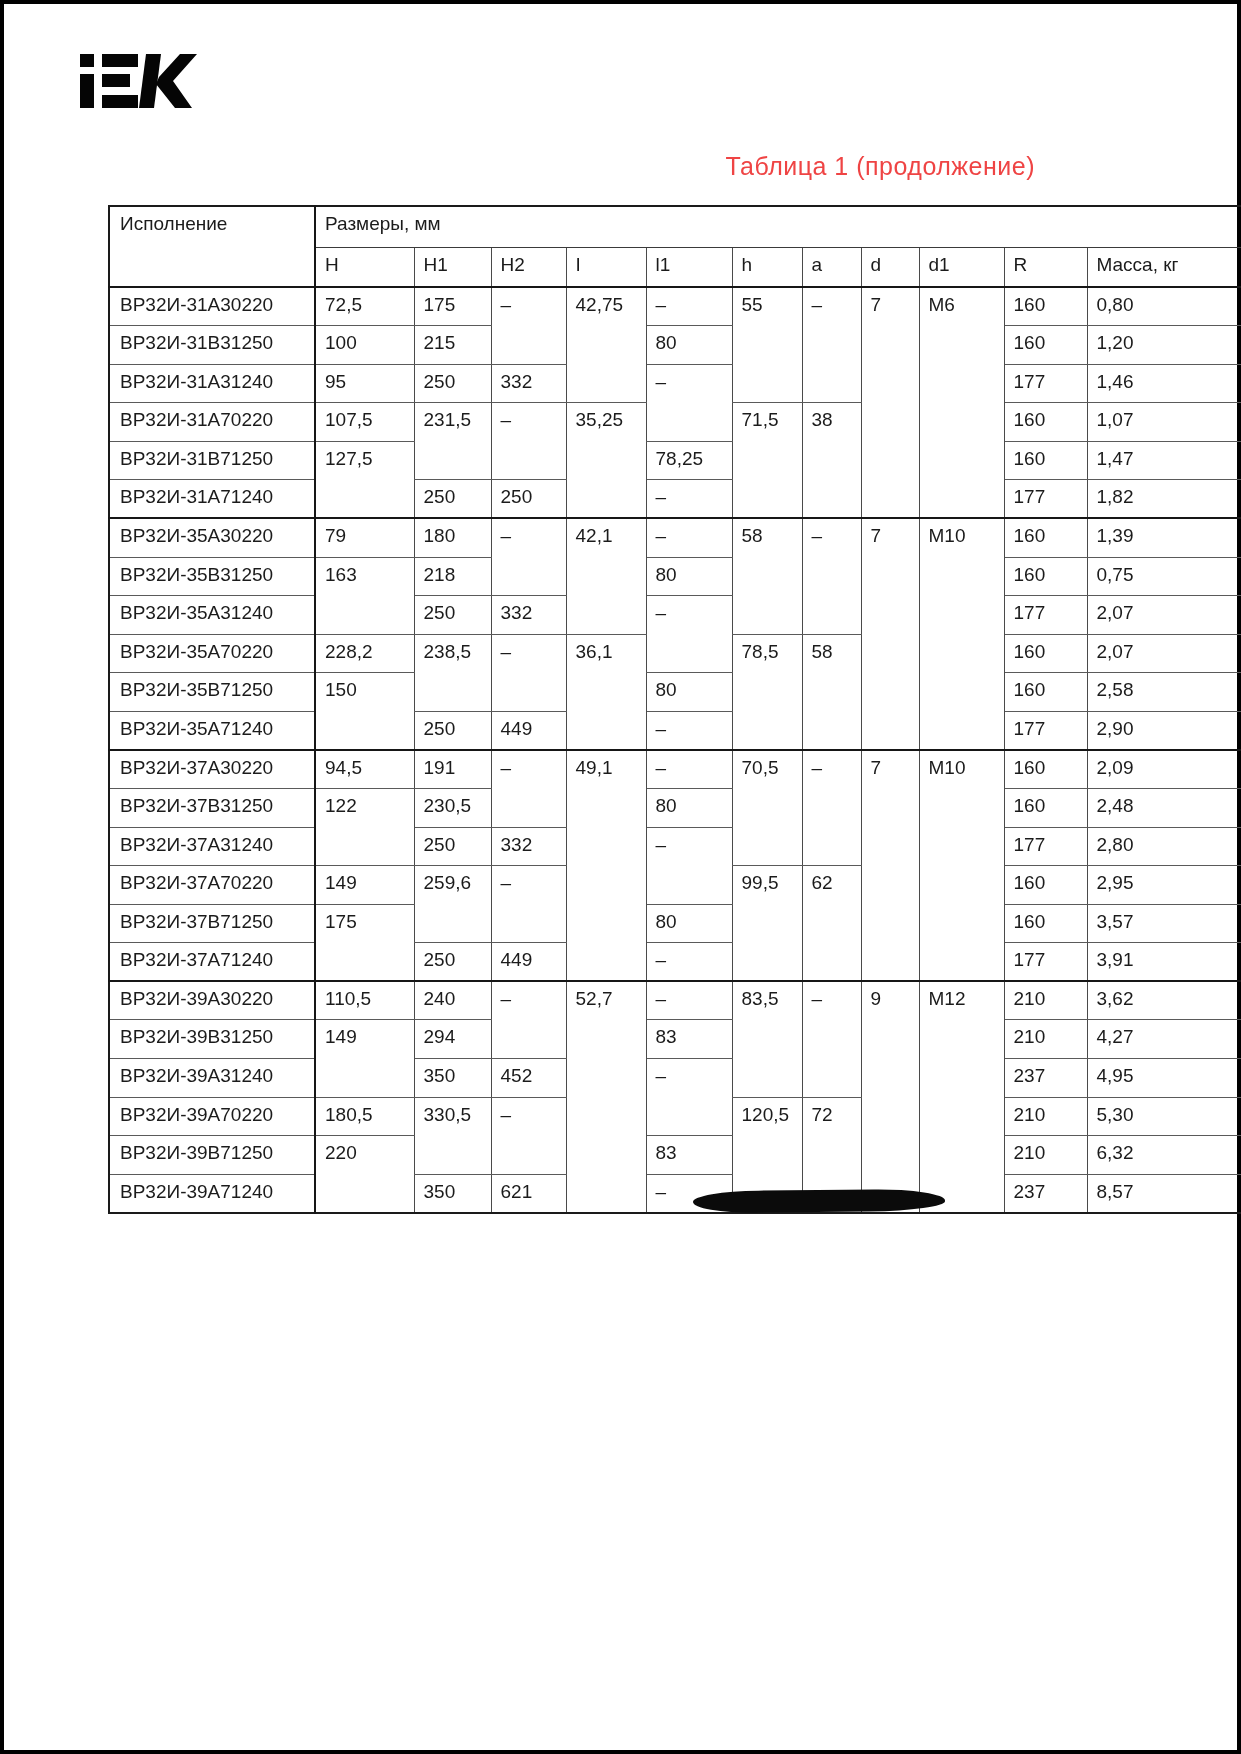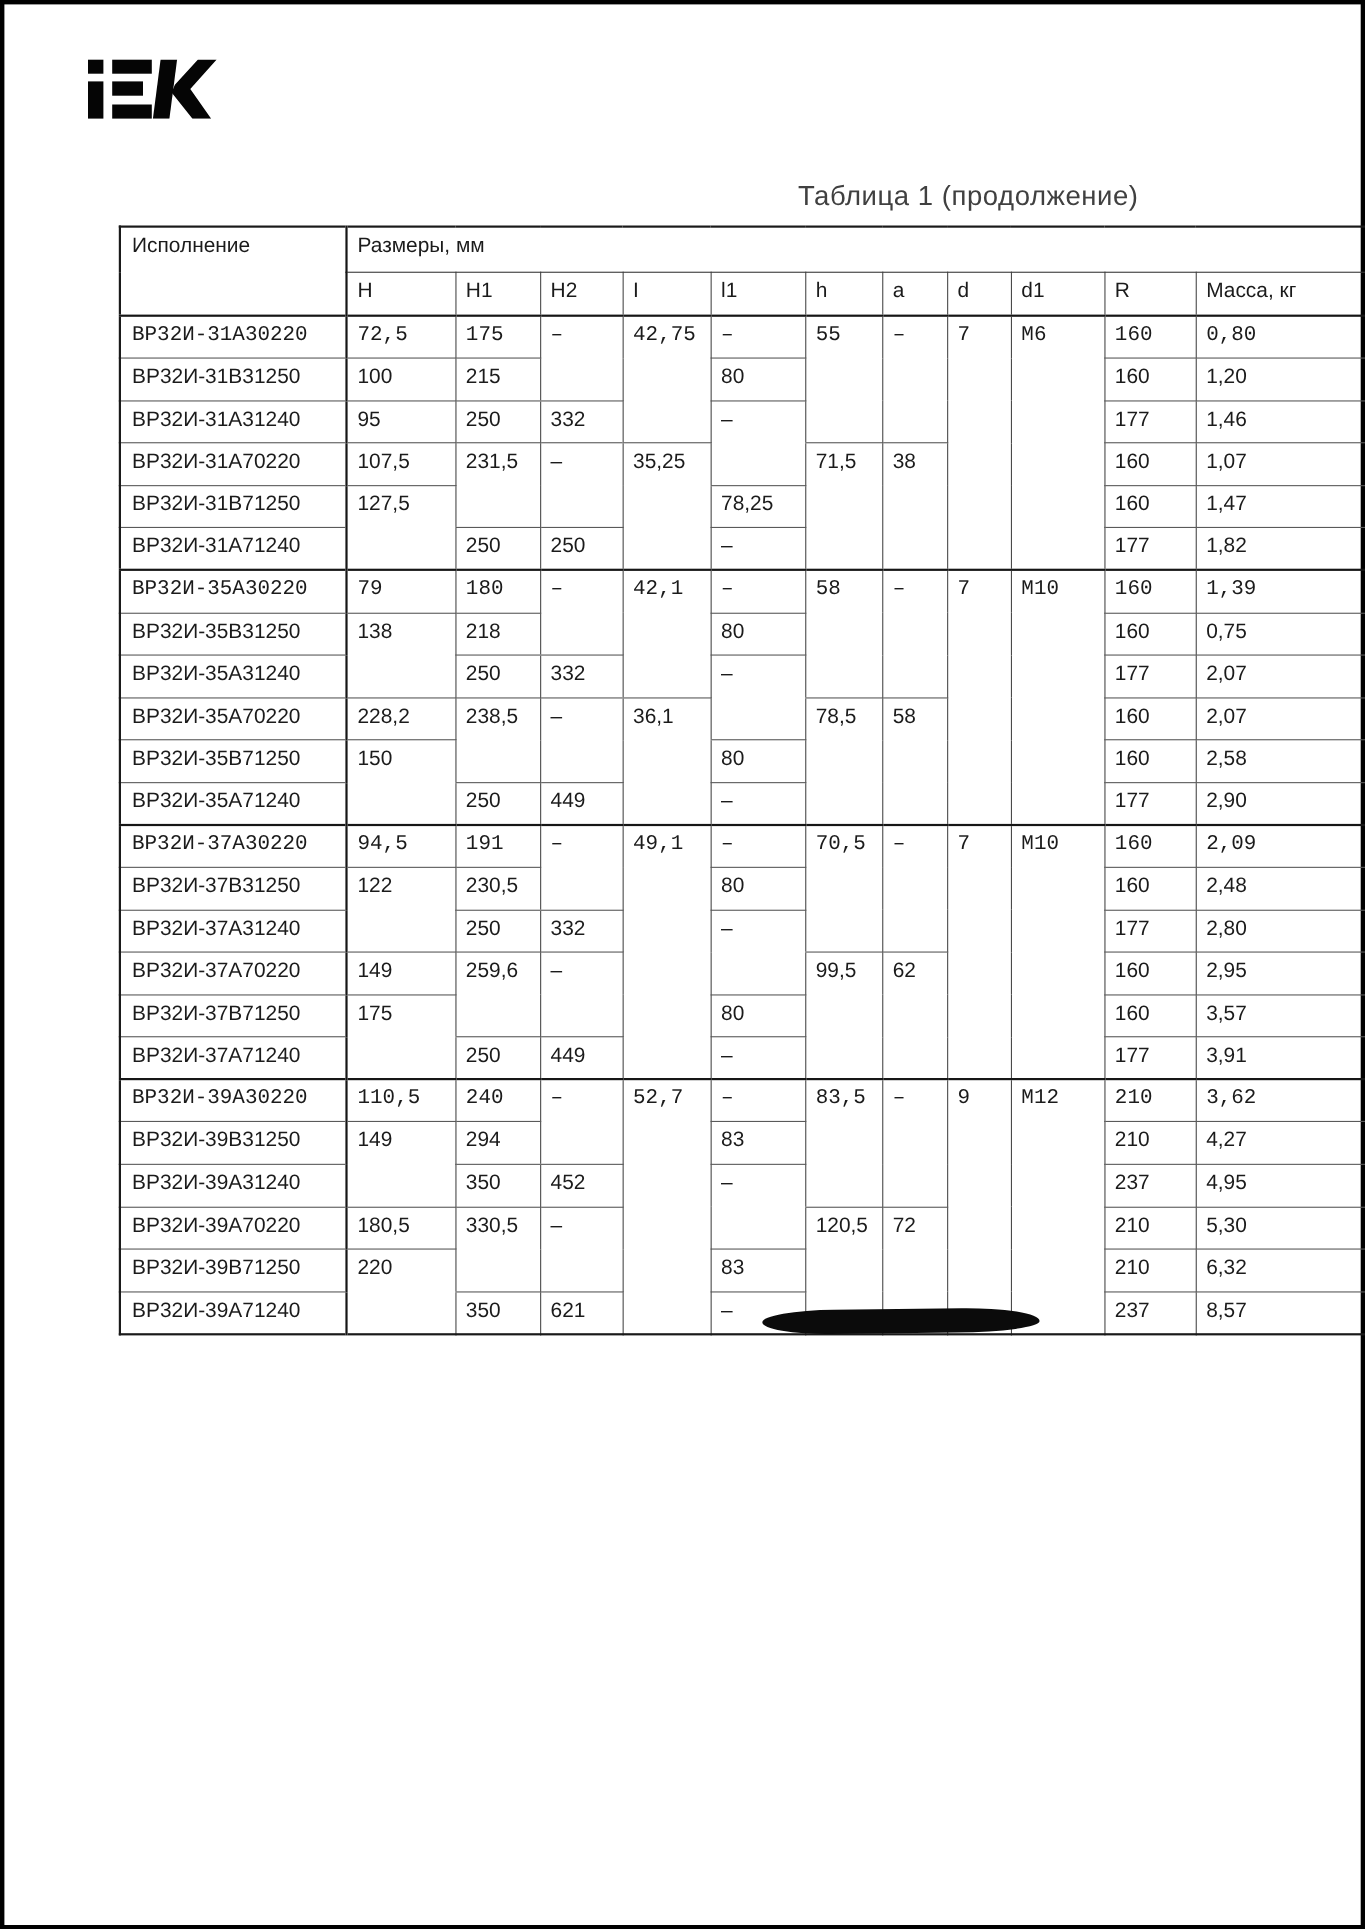--- a/index.html
+++ b/index.html
@@ -12,23 +12,23 @@
   }
   .page-frame{
     position:absolute;inset:0;
     border:4px solid #000;
     pointer-events:none;
   }
   .logo{
     position:absolute;left:80px;top:54px;width:124px;height:54px;
   }
   .doc-title{
-    position:absolute;left:75px;top:164px;width:960px;
+    position:absolute;left:75px;top:152px;width:960px;
     text-align:right;
-    font-size:25px;letter-spacing:0.5px;color:#404040;
+    font-size:25px;letter-spacing:0.5px;color:#ef4444;
   }
   .dim-table{
     position:absolute;left:82px;top:205px;width:1160px;
     border-collapse:collapse;table-layout:fixed;
     font-size:19px;color:#1b1b1b;margin-left:26px;
   }
   .dim-table th,.dim-table td{
     border-right:1px solid #4a4a4a;
     border-bottom:1px solid #5a5a5a;
     vertical-align:top;
@@ -39,21 +39,21 @@
     overflow:hidden;white-space:nowrap;
   }
   .dim-table{border:2px solid #1a1a1a;}
   .dim-table .hdr1 th{height:34px;border-bottom:1px solid #3a3a3a;}
   .dim-table .hdr2 th{height:32px;border-bottom:2px solid #161616;}
   .dim-table .name-cell, .dim-table .name-hdr{
     border-right:2px solid #161616;
     padding-left:10px;
   }
   .dim-table tr{height:38.58px;}
-  .dim-table .block-start td{border-top:2.5px solid #161616;font-family:Liberation Mono, monospace;}
+  .dim-table .block-start td{border-top:2.5px solid #161616;}
   .scan-artifact{
     position:absolute;left:693px;top:1190px;width:252px;height:22px;
     background:#0b0b0b;
     border-radius:48% 52% 55% 45% / 90% 100% 80% 95%;
     transform:rotate(-0.6deg);
   }
 </style>
 </head>
 <body>
 
@@ -174,21 +174,21 @@
         <td>–</td>
         <td rowspan="3">58</td>
         <td rowspan="3">–</td>
         <td rowspan="6">7</td>
         <td rowspan="6">М10</td>
         <td>160</td>
         <td>1,39</td>
       </tr>
       <tr>
         <td class="name-cell">ВР32И-35В31250</td>
-        <td rowspan="2">138</td>
+        <td rowspan="2">163</td>
         <td>218</td>
         <td>80</td>
         <td>160</td>
         <td>0,75</td>
       </tr>
       <tr>
         <td class="name-cell">ВР32И-35А31240</td>
         <td>250</td>
         <td>332</td>
         <td rowspan="2">–</td>

